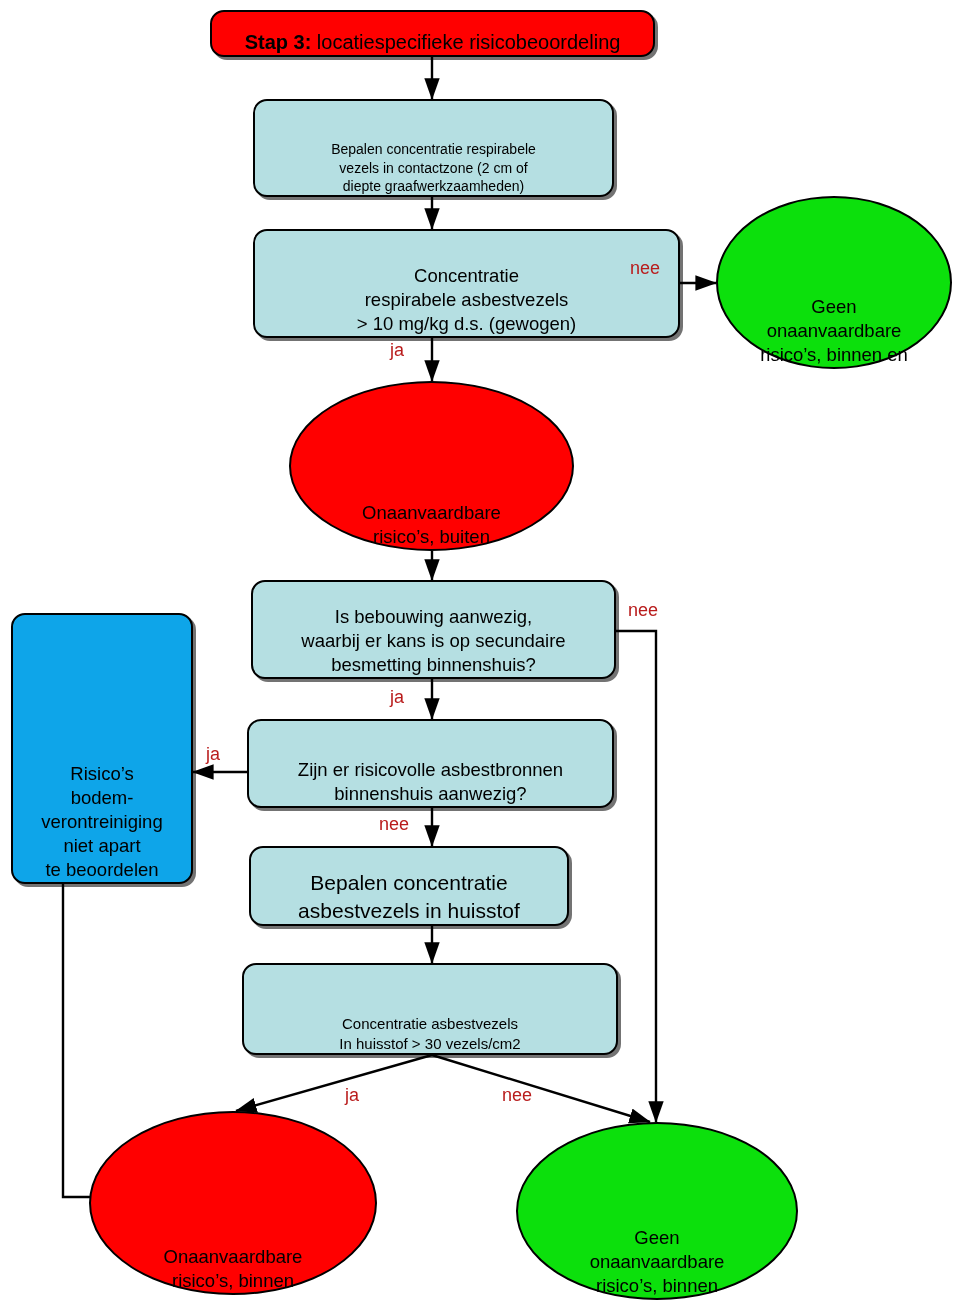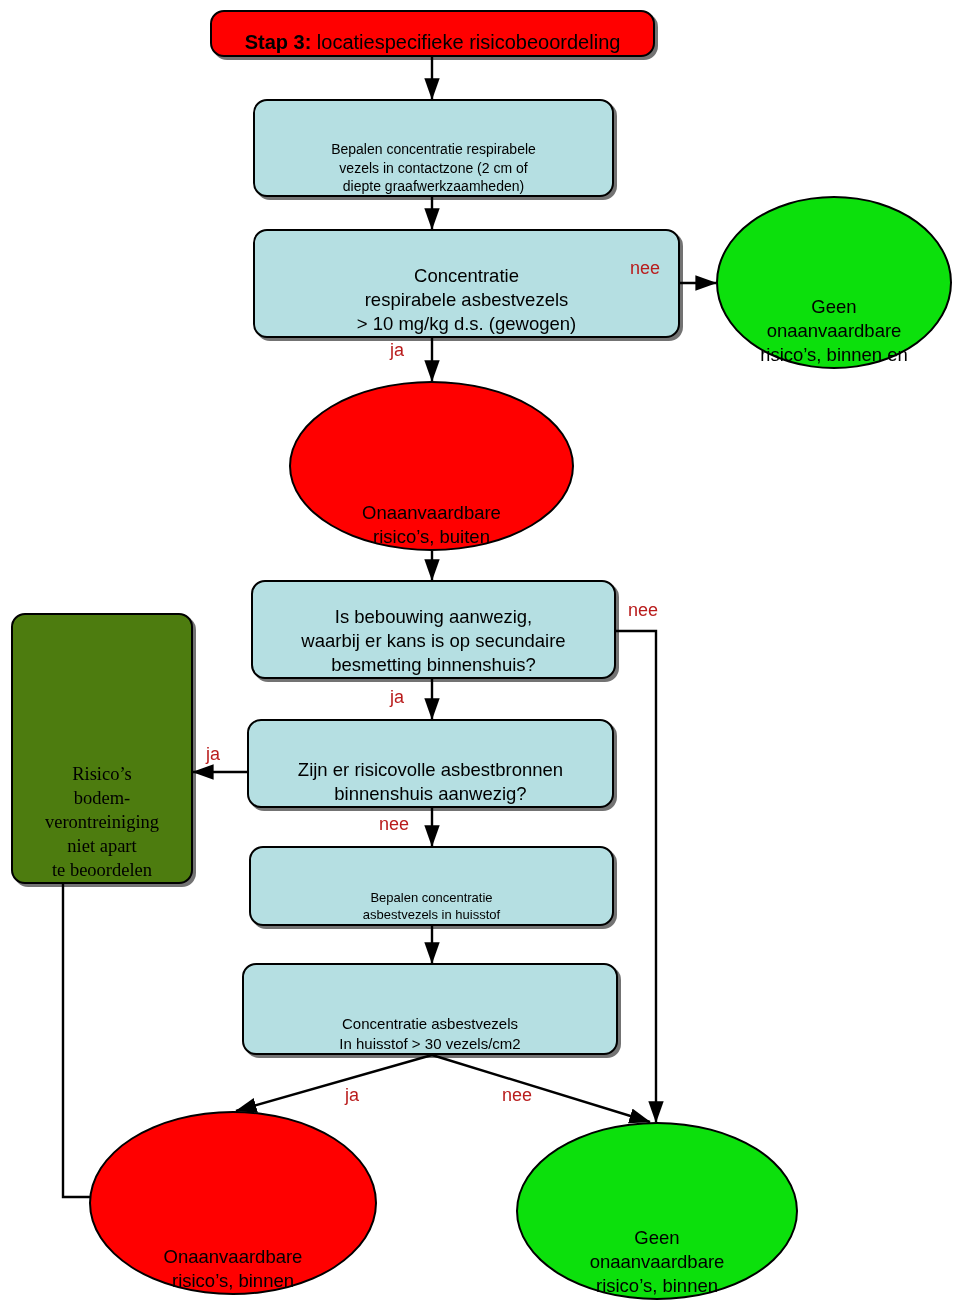--- a/index.html
+++ b/index.html
@@ -31,21 +31,21 @@
     line-height: 1.30;
     z-index: 2;
   }
   .node .txt { width: 100%; padding: 0 6px; }
   .proc {
     border: 2.2px solid #000;
     border-radius: 14px;
     box-shadow: 3px 3px 0 rgba(0,0,0,0.55);
   }
   .blue   { background: #b5dfe2; }
-  .orange { background: #4d7c0f; font-family: Liberation Serif, serif; }
+  .orange { background: #0ea5e9; }
   .redbox { background: #ff0000; }
   .ellipse {
     border: 2.4px solid #000;
     border-radius: 50%;
   }
   .red   { background: #ff0000; }
   .green { background: #0ce00c; }
 
   .edgelabel {
     position: absolute;
@@ -150,21 +150,21 @@
   </div>
 </div>
 
 <div class="node proc blue" style="left:247px; top:719px; width:367px; height:89px; font-size:18.5px;">
   <div class="txt">
     <div>Zijn er risicovolle asbestbronnen</div>
     <div>binnenshuis aanwezig?</div>
   </div>
 </div>
 
-<div class="node proc blue" style="left:249px; top:846px; width:365px; height:80px; font-size:13px;">
+<div class="node proc blue" style="left:249px; top:846px; width:320px; height:80px; font-size:21px;">
   <div class="txt">
     <div>Bepalen concentratie</div>
     <div>asbestvezels in huisstof</div>
   </div>
 </div>
 
 <div class="node proc blue" style="left:242px; top:963px; width:376px; height:92px; font-size:15px;">
   <div class="txt">
     <div>Concentratie asbestvezels</div>
     <div>In huisstof &gt; 30 vezels/cm2</div>

